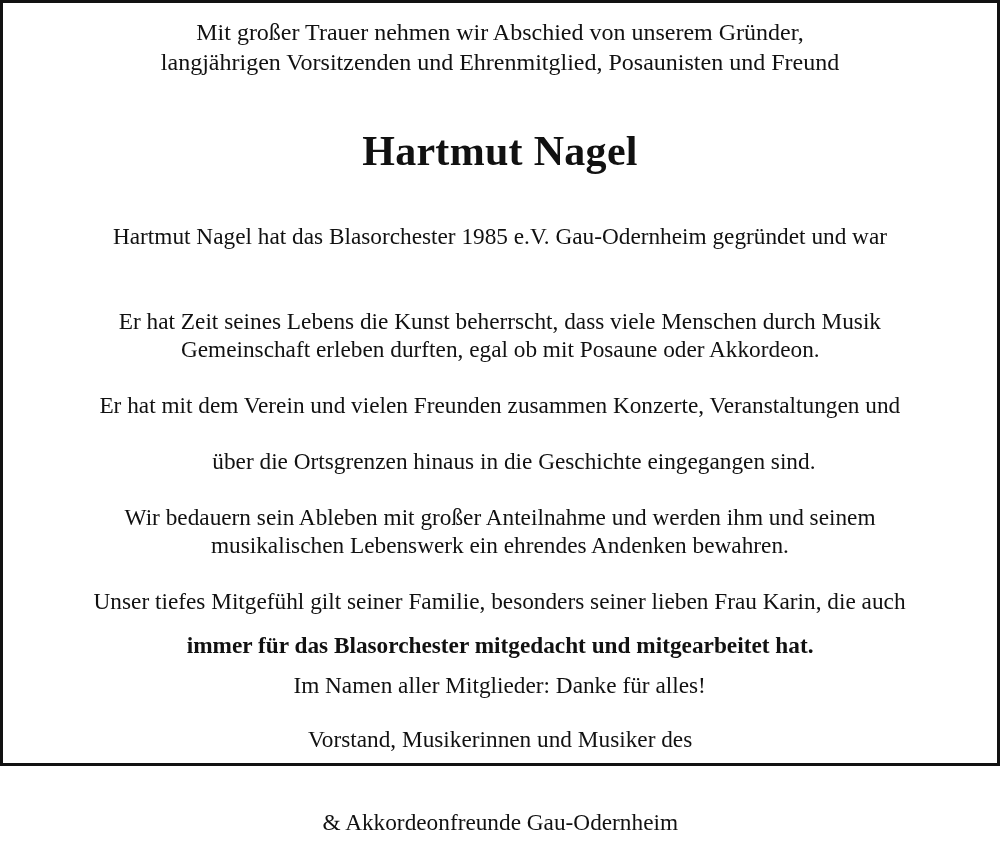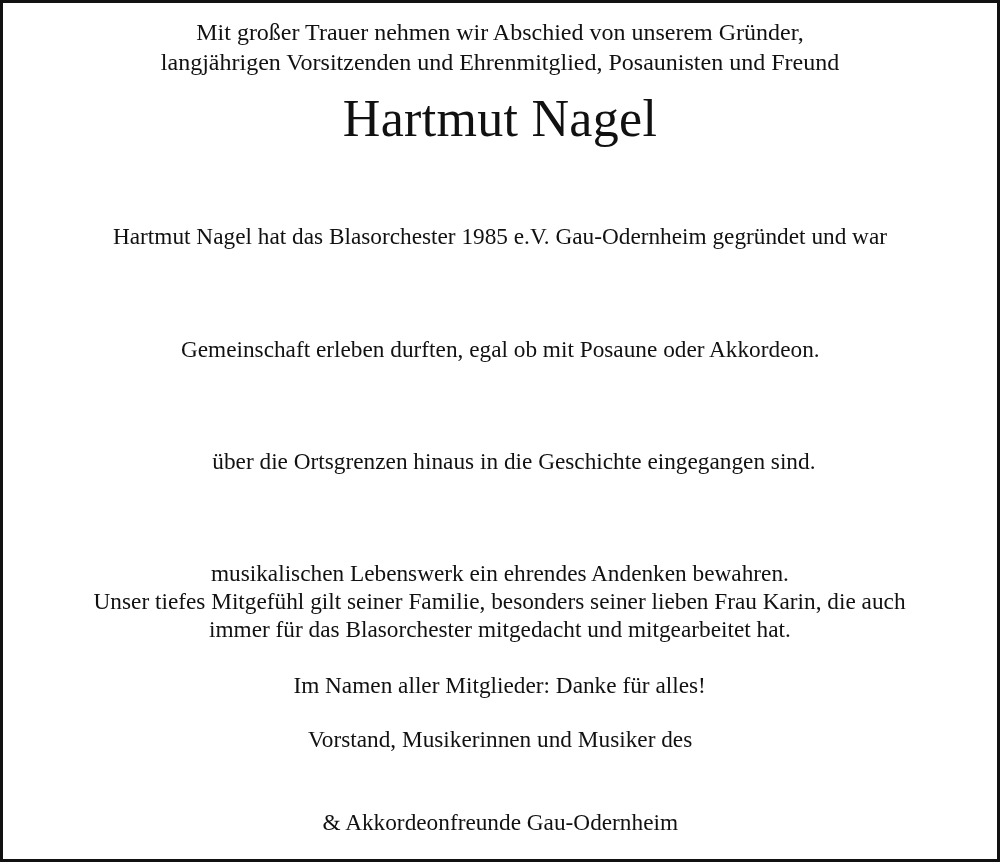--- a/index.html
+++ b/index.html
@@ -9,21 +9,21 @@
     }
     body {
       width: 1000px;
       height: 862px;
       overflow: hidden;
     }
     .frame {
       position: relative;
       box-sizing: border-box;
       width: 1000px;
-      height: 862px;
+      height: 766px;
       border: 3px solid #111111;
       background: #ffffff;
       color: #111111;
       font-family: "Liberation Serif", "DejaVu Serif", serif;
     }
     .line {
       position: absolute;
       left: 0;
       right: 0;
       text-align: center;
@@ -34,47 +34,51 @@
     .cond {
       display: inline-block;
       transform: scaleX(0.97);
       transform-origin: center;
     }
     .title {
       position: absolute;
       left: 0;
       right: 0;
       text-align: center;
-      font-size: 52px;
+      font-size: 42px;
       line-height: 56px;
-      font-weight: normal;
+      font-weight: bold;
       letter-spacing: 0.3px;
+      margin-top: 32px;
     }
   </style>
 </head>
 <body>
 
 <div class="frame">
 
   <div class="line" style="top:15px;">Mit großer Trauer nehmen wir Abschied von unserem Gründer,</div>
   <div class="line" style="top:45px;">langjährigen Vorsitzenden und Ehrenmitglied, Posaunisten und Freund</div>
 
   <div class="title" style="top:88px;">Hartmut Nagel</div>
 
 
   <div class="line" style="top:219px;"><span class="cond">Hartmut Nagel hat das Blasorchester 1985 e.V. Gau-Odernheim gegründet und war</span></div>
 
+  <div class="line" style="top:304px;"><span class="cond">Er hat Zeit seines Lebens die Kunst beherrscht, dass viele Menschen durch Musik</span></div>
   <div class="line" style="top:332px;"><span class="cond">Gemeinschaft erleben durften, egal ob mit Posaune oder Akkordeon.</span></div>
 
+  <div class="line" style="top:388px;"><span class="cond">Er hat mit dem Verein und vielen Freunden zusammen Konzerte, Veranstaltungen und</span></div>
   <div class="line" style="top:444px;padding-left:28px;"><span class="cond">über die Ortsgrenzen hinaus in die Geschichte eingegangen sind.</span></div>
 
-  <div class="line" style="top:556px;"><span class="cond">musikalischen Lebenswerk ein ehrendes Andenken bewahren.</span></div>
+  <div class="line" style="top:500px;"><span class="cond">Wir bedauern sein Ableben mit großer Anteilnahme und werden ihm und seinem</span></div>
+  <div class="line" style="top:528px;"><span class="cond">musikalischen Lebenswerk ein ehrendes Andenken bewahren.</span></div>
 
   <div class="line" style="top:584px;text-align:center;"><span class="cond">Unser tiefes Mitgefühl gilt seiner Familie, besonders seiner lieben Frau Karin, die auch</span></div>
-  <div class="line" style="top:612px;"><span class="cond">immer für das Blasorchester mitgedacht und mitgearbeitet hat.</span></div>
+  <div class="line" style="top:628px;font-weight:bold;"><span class="cond">immer für das Blasorchester mitgedacht und mitgearbeitet hat.</span></div>
 
   <div class="line" style="top:668px;"><span class="cond">Im Namen aller Mitglieder: Danke für alles!</span></div>
 
   <div class="line" style="top:722px;text-decoration:underline;"><span class="cond">Vorstand, Musikerinnen und Musiker des</span></div>
 
   <div class="line" style="top:805px;"><span class="cond">&amp; Akkordeonfreunde Gau-Odernheim</span></div>
 
 </div>
 
 </body></html>

